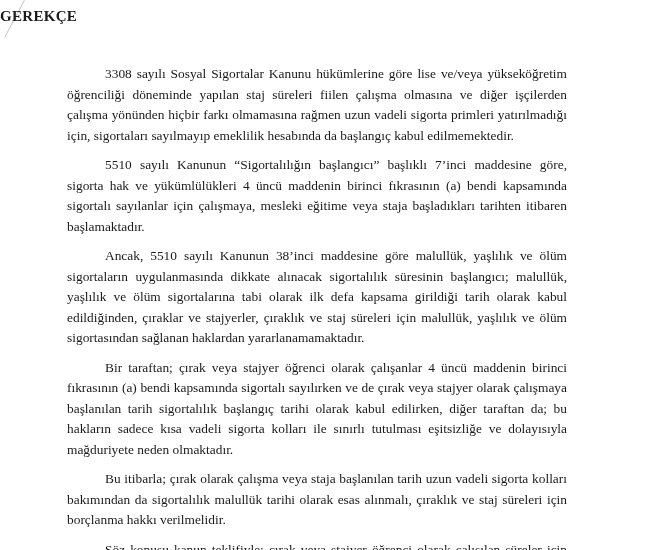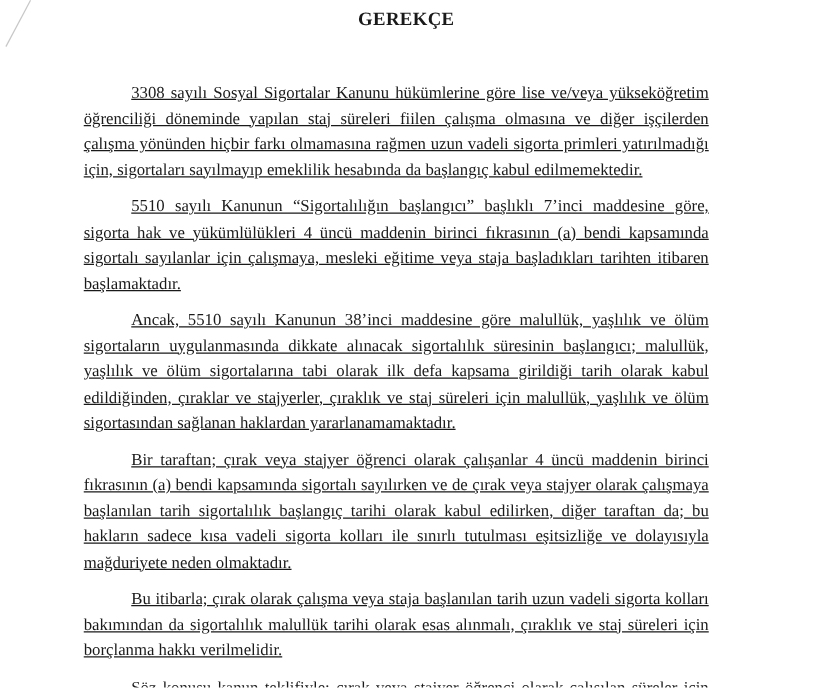--- a/index.html
+++ b/index.html
@@ -10,28 +10,28 @@
     color: #1a1a1a;
     position: relative;
   }
   .page { position: absolute; left: 0; top: 0; width: 650px; height: 550px; }
   .fold-mark {
     position: absolute; left: 2px; top: 0; width: 1px; height: 42px;
     background: #c8c8c8; transform: rotate(28deg); transform-origin: top left;
     left: 24px;
   }
   .title {
-    position: absolute; top: 8px; left: 0; width: 650px; text-align: center;
+    position: absolute; top: 8px; left: 0; width: 650px; text-align: left;
     font-weight: bold; font-size: 15px; letter-spacing: 0.3px;
   }
   .body {
     position: absolute; left: 67px; top: 64px; width: 500px;
     font-size: 13.4px; line-height: 20.5px;
   }
-  .para { margin: 0 0 9px 0; text-align: justify; text-indent: 38px; text-decoration: underline; }
+  .para { margin: 0 0 9px 0; text-align: justify; text-indent: 38px; }
   .para:last-child { margin-bottom: 0; }
 </style>
 </head>
 <body>
 
 <div class="page">
   <div class="fold-mark"></div>
   <div class="title">GEREKÇE</div>
   <div class="body">
     <p class="para">3308 sayılı Sosyal Sigortalar Kanunu hükümlerine göre lise ve/veya yükseköğretim öğrenciliği döneminde yapılan staj süreleri fiilen çalışma olmasına ve diğer işçilerden çalışma yönünden hiçbir farkı olmamasına rağmen uzun vadeli sigorta primleri yatırılmadığı için, sigortaları sayılmayıp emeklilik hesabında da başlangıç kabul edilmemektedir.</p>

